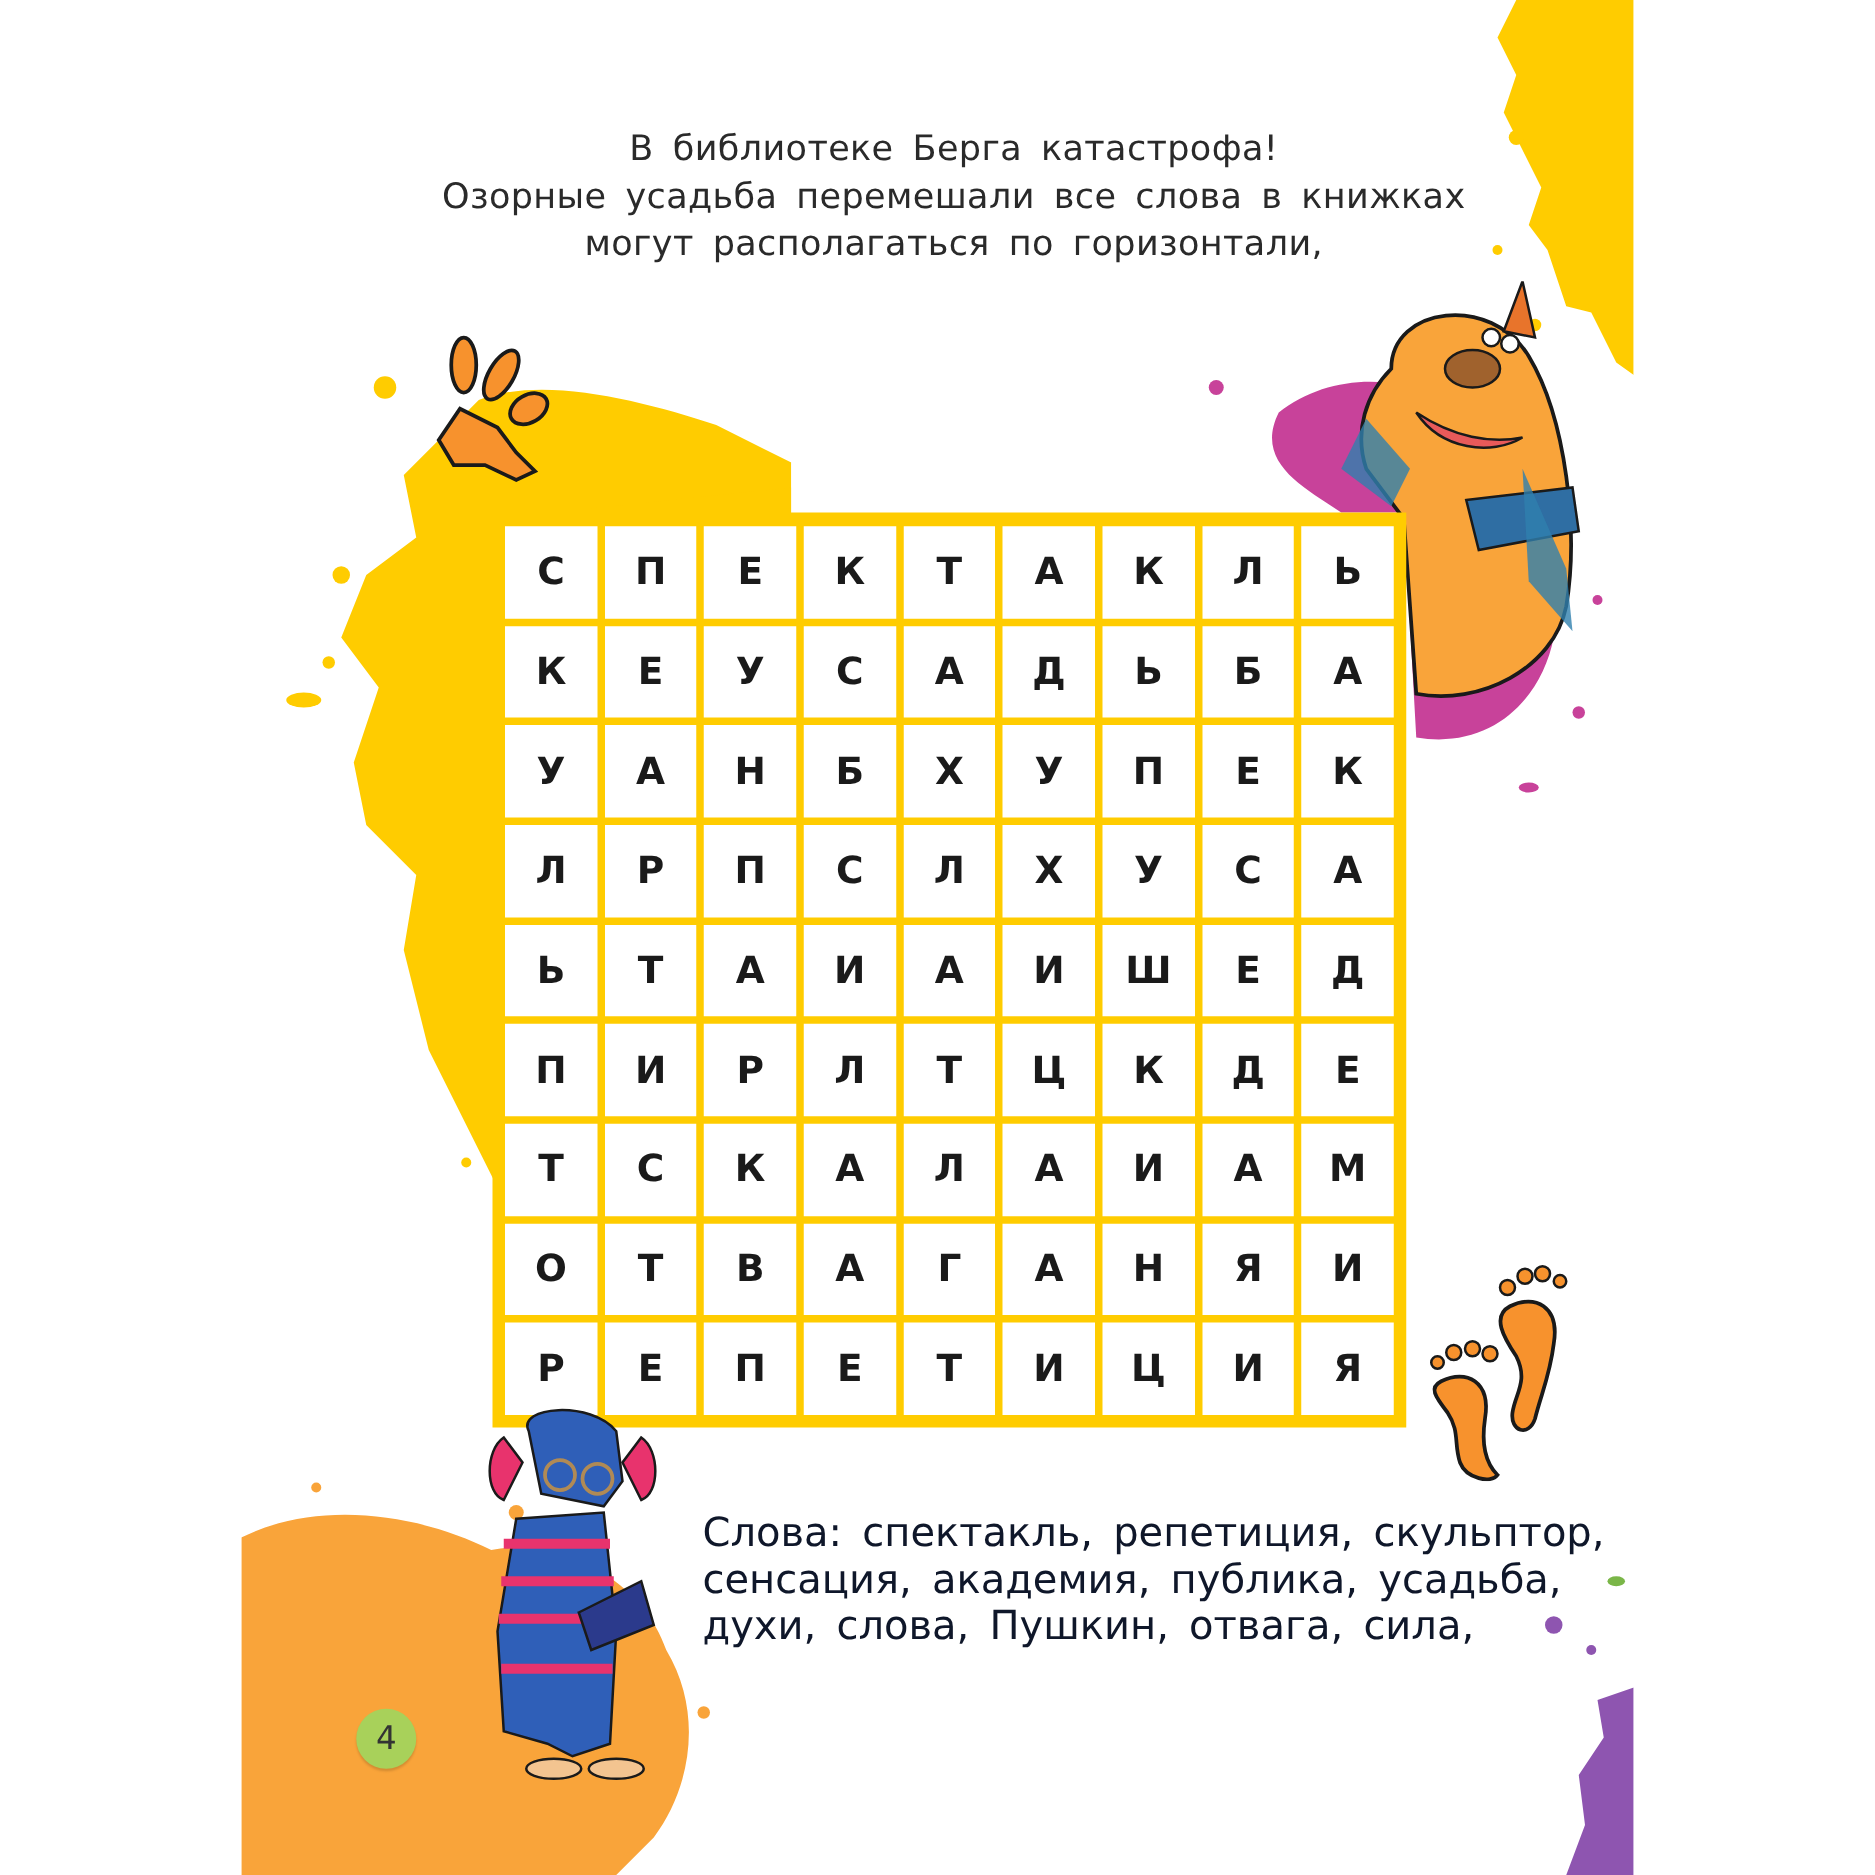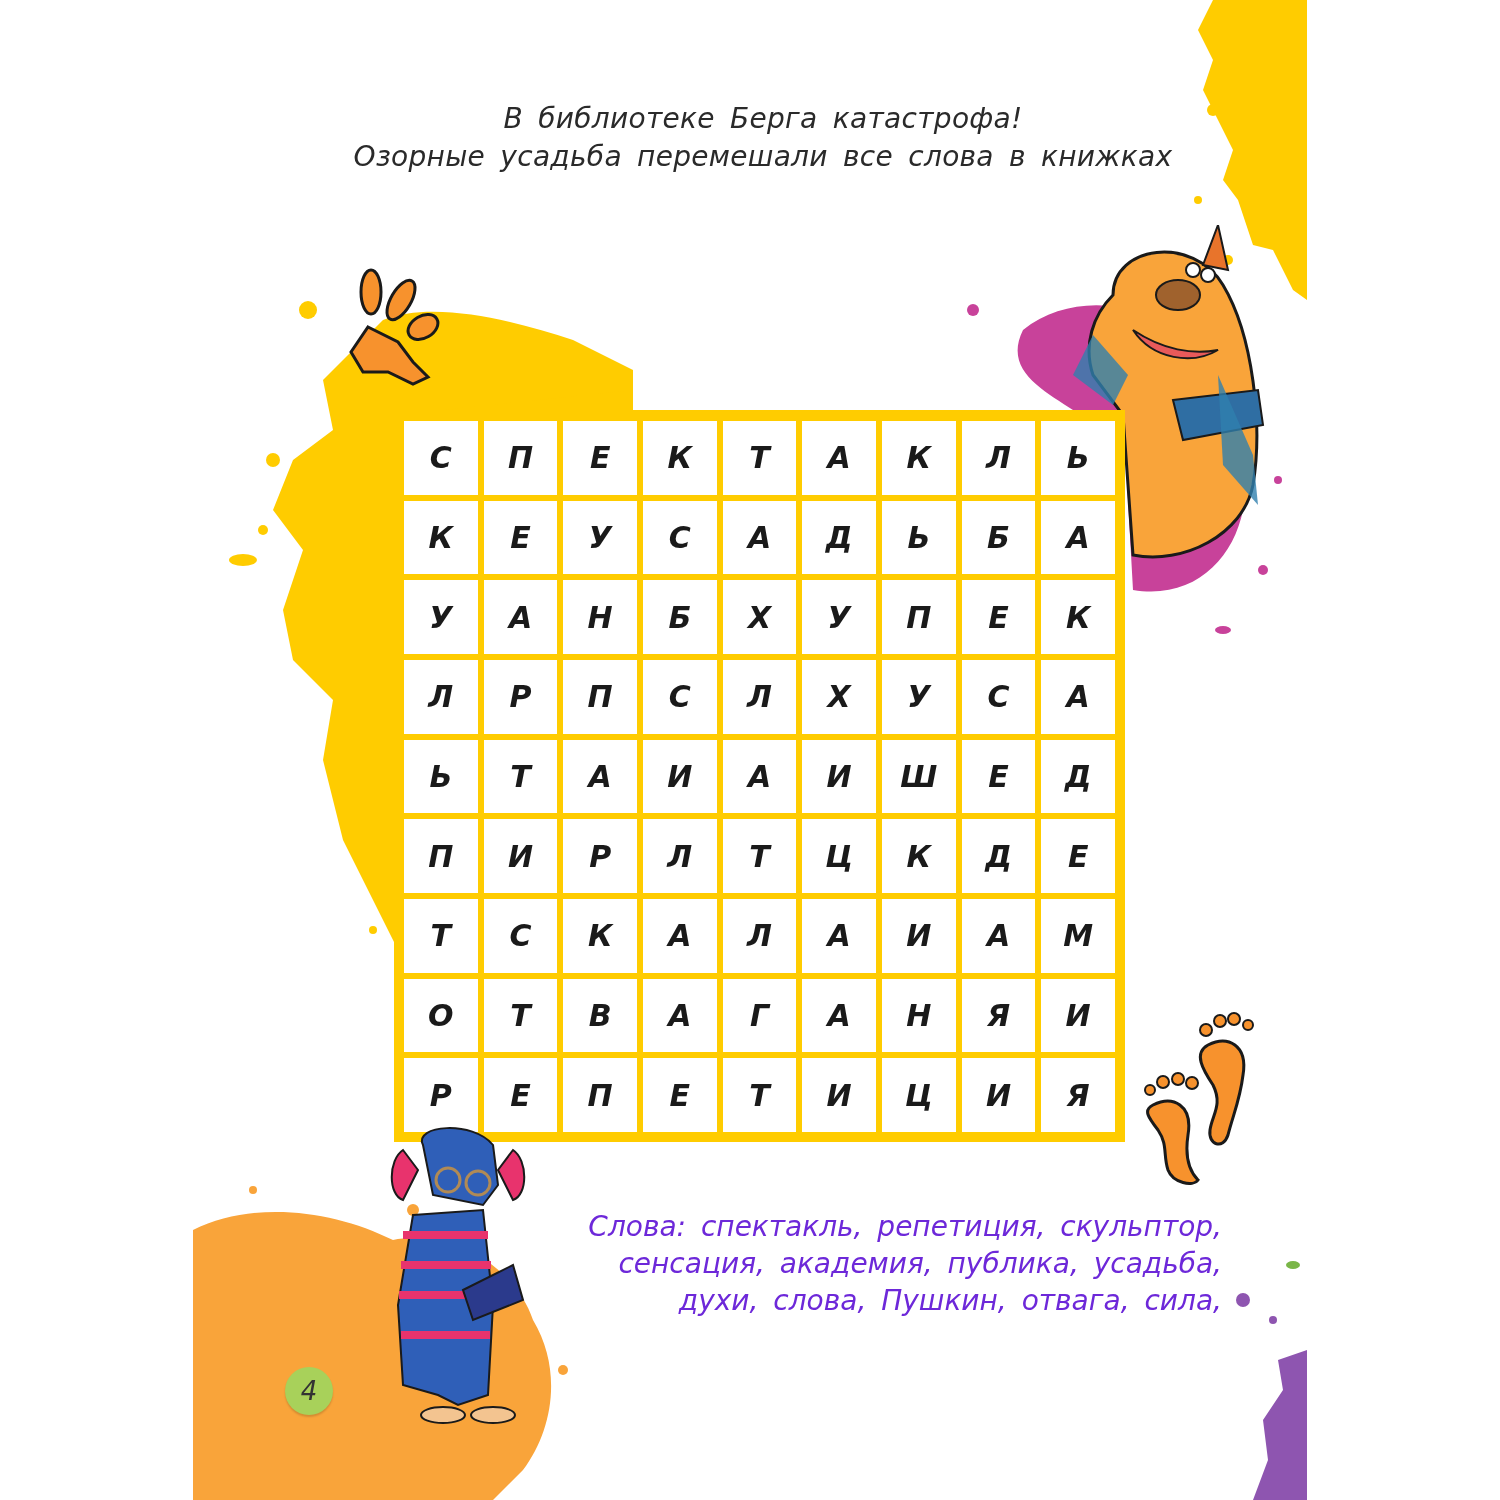--- a/index.html
+++ b/index.html
@@ -9,21 +9,20 @@
       position: relative;
       overflow: hidden;
       font-family: "DejaVu Sans", sans-serif;
     }
     .page {
       position: absolute;
       left: 193px; top: 0;
       width: 1114px; height: 1500px;
       background: #ffffff;
       overflow: hidden;
-      font-style: italic;
     }
     .splash { position: absolute; }
     .intro {
       position: absolute;
       left: 150px; top: 100px;
       width: 840px;
       text-align: center;
       font-size: 28px;
       line-height: 38px;
       color: #2a2a2a;
@@ -51,24 +50,23 @@
       font-family: "DejaVu Sans", sans-serif;
       font-weight: bold;
       font-size: 30px;
       color: #1a1a1a;
       cursor: pointer;
     }
     .words {
       position: absolute;
       right: 85px; top: 1208px;
       width: 660px;
-      text-align: right;
-      font-size: 28px;
+      font-size: 32px;
       line-height: 37px;
-      color: #6d28d9;
+      color: #0f172a;
       word-spacing: 6px;
     }
     .words div { white-space: nowrap; }
     .page-num {
       position: absolute;
       left: 92px; top: 1367px;
       width: 48px; height: 48px;
       border-radius: 50%;
       background: #a8d15a;
       color: #333;
@@ -117,20 +115,21 @@
   <svg class="splash" style="left:1040px; top:1240px;" width="74" height="260" viewBox="0 0 74 260">
     <path d="M74 110 L74 260 L20 260 L35 220 L30 180 L50 150 L45 120 Z" fill="#8e55b0"></path>
     <circle cx="10" cy="60" r="7" fill="#8e55b0"></circle>
     <circle cx="40" cy="80" r="4" fill="#8e55b0"></circle>
     <ellipse cx="60" cy="25" rx="7" ry="4" fill="#7ab648"></ellipse>
   </svg>
 
   <div class="intro">
     <div>В библиотеке Берга катастрофа!</div>
     <div>Озорные усадьба перемешали все слова в книжках</div>
+    <div>могут располагаться по горизонтали,</div>
   </div>
 
   <svg class="splash" style="left:140px; top:262px;" width="110" height="125" viewBox="0 0 110 125">
     <ellipse cx="38" cy="30" rx="10" ry="22" fill="#f7922d" stroke="#1a1a1a" stroke-width="3"></ellipse>
     <ellipse cx="68" cy="38" rx="10" ry="22" transform="rotate(30 68 38)" fill="#f7922d" stroke="#1a1a1a" stroke-width="3"></ellipse>
     <ellipse cx="90" cy="65" rx="11" ry="16" transform="rotate(60 90 65)" fill="#f7922d" stroke="#1a1a1a" stroke-width="3"></ellipse>
     <path d="M35 65 L65 80 L80 100 L95 115 L80 122 L55 110 L30 110 L18 90 Z" fill="#f7922d" stroke="#1a1a1a" stroke-width="3"></path>
   </svg>
 
   <svg class="splash" style="left:860px; top:225px;" width="220" height="350" viewBox="0 0 220 350">

